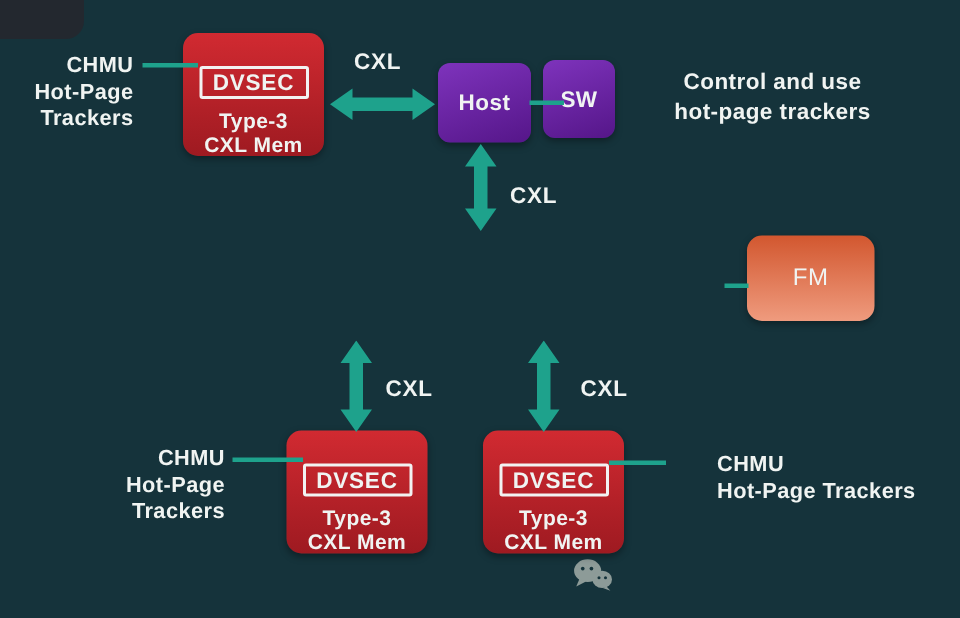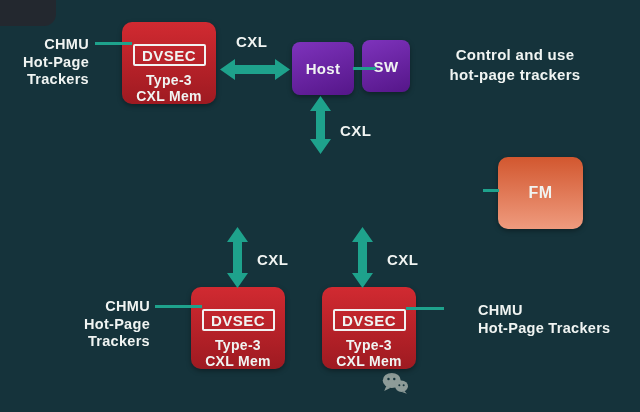--- a/index.html
+++ b/index.html
@@ -50,25 +50,25 @@
   .fabric{
     width:325px;height:70px;z-index:4;
     background:linear-gradient(180deg,var(--green-top) 0%,var(--green-bottom) 100%);
     box-shadow:0 2px 6px rgba(0,0,0,.35);
     display:flex;align-items:center;justify-content:center;
     font-size:24px;font-weight:bold;letter-spacing:.5px;color:#f2f8ea;
   }
 
   
   .fm{
-    width:85px;height:72px;border-radius:10px;z-index:4;
+    width:85px;height:57px;border-radius:10px;z-index:4;
     background:linear-gradient(180deg,var(--orange-top) 0%,var(--orange-bottom) 100%);
     box-shadow:0 2px 5px rgba(0,0,0,.35);
     display:flex;align-items:center;justify-content:center;
-    font-size:16px;font-weight:bold;letter-spacing:.5px;
+    font-size:16px;font-weight:normal;letter-spacing:.5px;
   }
 
   .arrow{z-index:5;}
 
   .corner-artifact{
     left:0;top:0;width:56px;height:26px;
     background:rgba(58,24,30,.38);border-radius:0 0 12px 0;
   }
 
   .watermark{display:flex;align-items:center;gap:7px;color:var(--watermark);}

